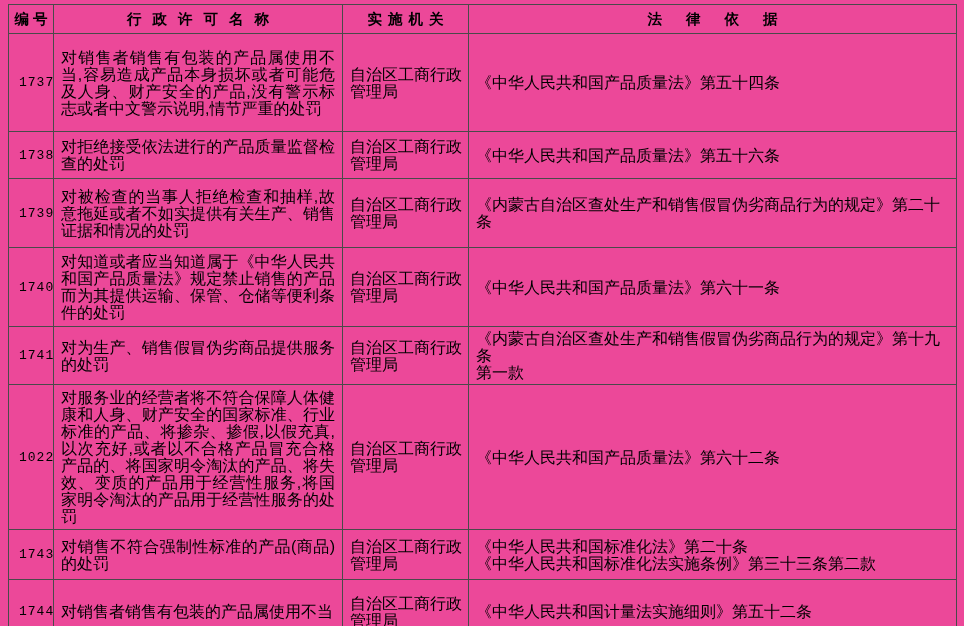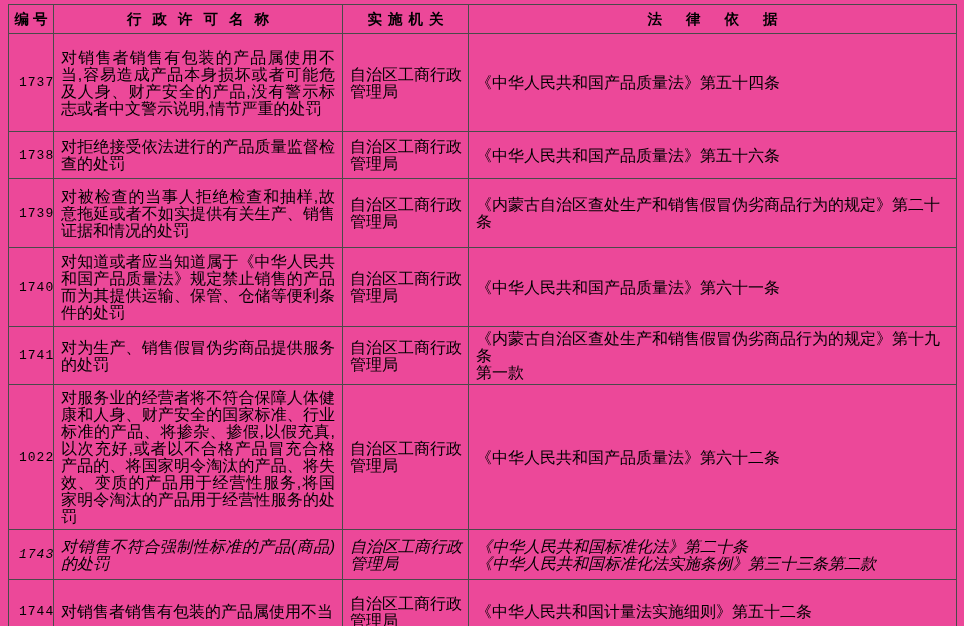--- a/index.html
+++ b/index.html
@@ -61,21 +61,21 @@
   td.agency { white-space: pre-line; padding-right: 2px; }
   td.legal  { white-space: pre-line; }
 
   tr.hr { height: 29px; }
   tr.r0 { height: 98px; }
   tr.r1 { height: 47px; }
   tr.r2 { height: 69px; }
   tr.r3 { height: 79px; }
   tr.r4 { height: 38px; }
   tr.r5 { height: 145px; }
-  tr.r6 { height: 50px; font-style: italic; }
+  tr.r6 { height: 50px; }
   tr.r7 { height: 64px; }
 </style>
 </head>
 <body>
 
 <div class="page">
   <table class="permits">
     <colgroup>
       <col class="c-id">
       <col class="c-name">

